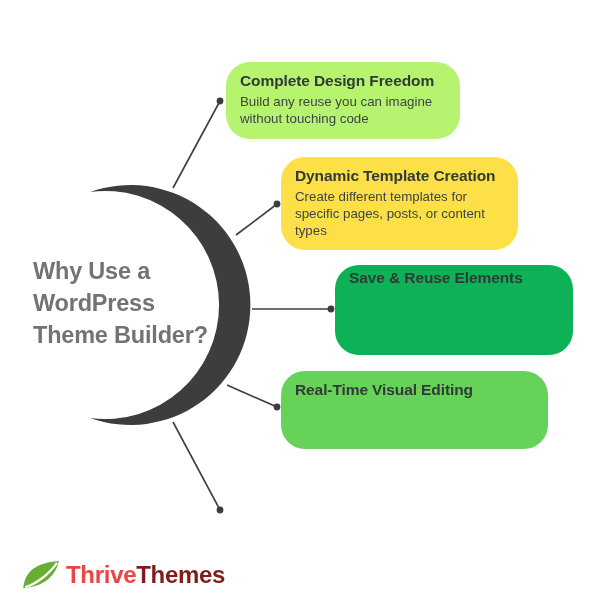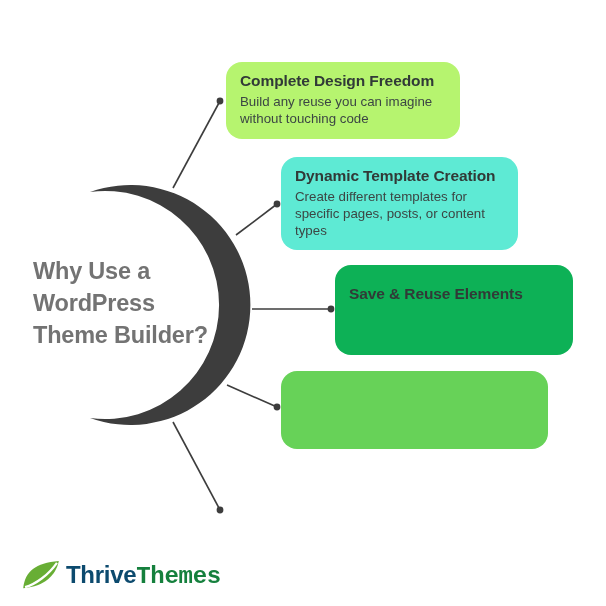--- a/index.html
+++ b/index.html
@@ -7,41 +7,41 @@
     position:relative;width:606px;height:606px;background:#ffffff;overflow:hidden;
     font-family:"Liberation Sans","DejaVu Sans",sans-serif;
   }
   .diagram-svg{position:absolute;left:0;top:0;width:606px;height:606px;}
   .page-title{
     position:absolute;left:33px;top:256px;
     font-size:23.5px;font-weight:700;line-height:1.36;letter-spacing:-0.2px;
     color:#737373;white-space:pre-line;
   }
   .benefit-box{
-    position:absolute;box-sizing:border-box;border-radius:16px;
+    position:absolute;box-sizing:border-box;border-radius:24px;
     padding:10px 14px;color:#363f3d;
   }
   .benefit-box .benefit-title{
     font-size:15.5px;font-weight:700;color:#313a37;margin:0 0 4px 0;letter-spacing:-0.1px;
   }
   .benefit-box .benefit-body{
     font-size:13.3px;font-weight:400;color:#3c4644;line-height:1.27;white-space:pre-line;
   }
   .box1{left:226px;top:62px;width:234px;height:77px;}
   .box2{left:281px;top:157px;width:237px;height:93px;}
-  .box3{left:335px;top:265px;width:238px;height:90px;padding-top:20px;}
+  .box3{left:335px;top:265px;width:238px;height:90px;padding-top:4px;}
   .box3 .benefit-title{margin-bottom:8px;}
   .box4{left:281px;top:371px;width:267px;height:78px;}
   .box5{left:222px;top:464px;width:254px;height:90px;}
   .brand-logo{
     position:absolute;left:22px;top:560px;display:flex;align-items:center;gap:6px;
   }
   .brand-text{font-size:24px;font-weight:700;letter-spacing:-0.3px;}
-  .brand-bold{color:#0c4a6e;}
-  .brand-green{color:#15803d;font-family:Liberation Mono, monospace;}
+  .brand-bold{color:#ef4444;}
+  .brand-green{color:#7f1d1d;}
 </style>
 </head>
 <body>
 
 <div class="canvas">
 
   <svg class="diagram-svg" viewBox="0 0 606 606">
     <path d="M 90 192 A 120 120 0 1 1 90 418 A 114 114 0 1 0 90 192 Z" fill="#3d3d3d"></path>
     <g stroke="#3d3d3d" stroke-width="1.6">
       <line x1="173" y1="188" x2="220" y2="101"></line>
@@ -62,32 +62,33 @@
   <div class="page-title">Why Use a
 WordPress
 Theme Builder?</div>
 
   <div class="benefit-box box1" style="background: rgb(182, 244, 111);">
     <div class="benefit-title">Complete Design Freedom</div>
     <div class="benefit-body">Build any reuse you can imagine
 without touching code</div>
   </div>
 
-  <div class="benefit-box box2" style="background: #5eead4;">
+  <div class="benefit-box box2" style="background: #fde047;">
     <div class="benefit-title">Dynamic Template Creation</div>
     <div class="benefit-body">Create different templates for
 specific pages, posts, or content
 types</div>
   </div>
 
   <div class="benefit-box box3" style="background: rgb(13, 177, 86);">
     <div class="benefit-title">Save &amp; Reuse Elements</div>
   </div>
 
   <div class="benefit-box box4" style="background: rgb(103, 210, 88);">
+    <div class="benefit-title">Real-Time Visual Editing</div>
   </div>
 
 
   <div class="brand-logo">
     <span style="display:inline-block;line-height:0;">
       <svg width="38" height="30" viewBox="0 0 40 32">
         <path d="M1,30 C3,12 14,3 39,1 C36,16 24,28 1,30 Z" fill="#68ae35"></path>
         <path d="M3,29 C14,26 28,16 37,3" fill="none" stroke="#ffffff" stroke-width="2.4"></path>
       </svg>
     </span>

